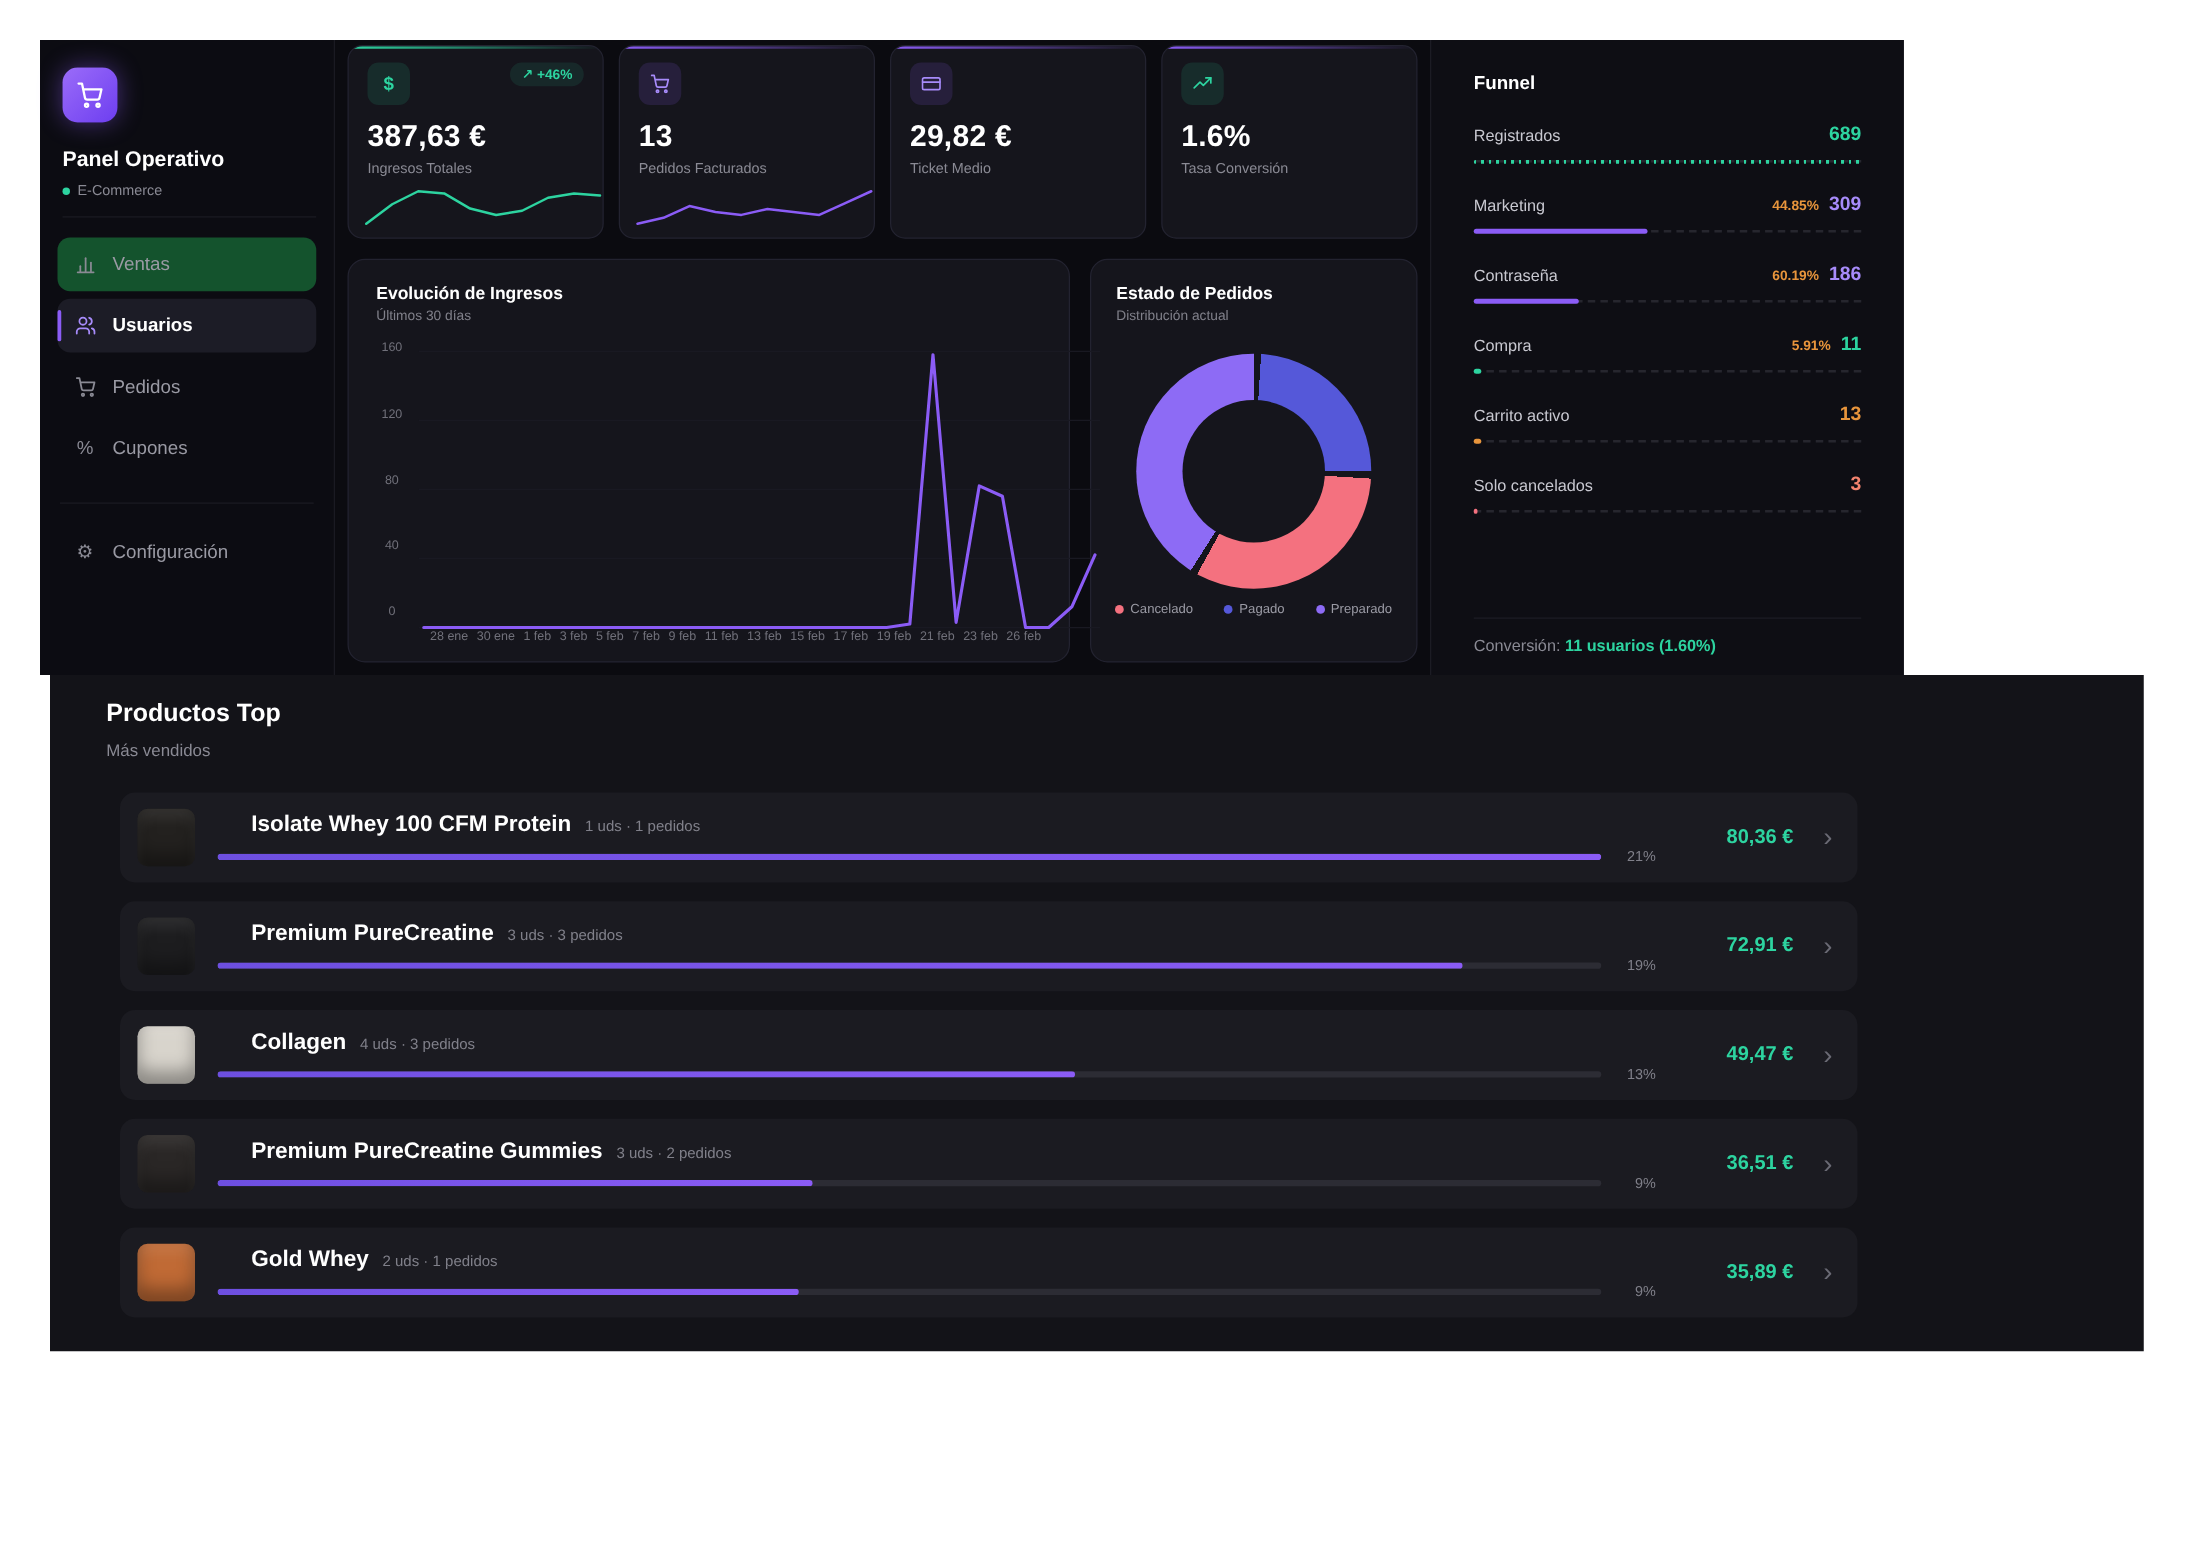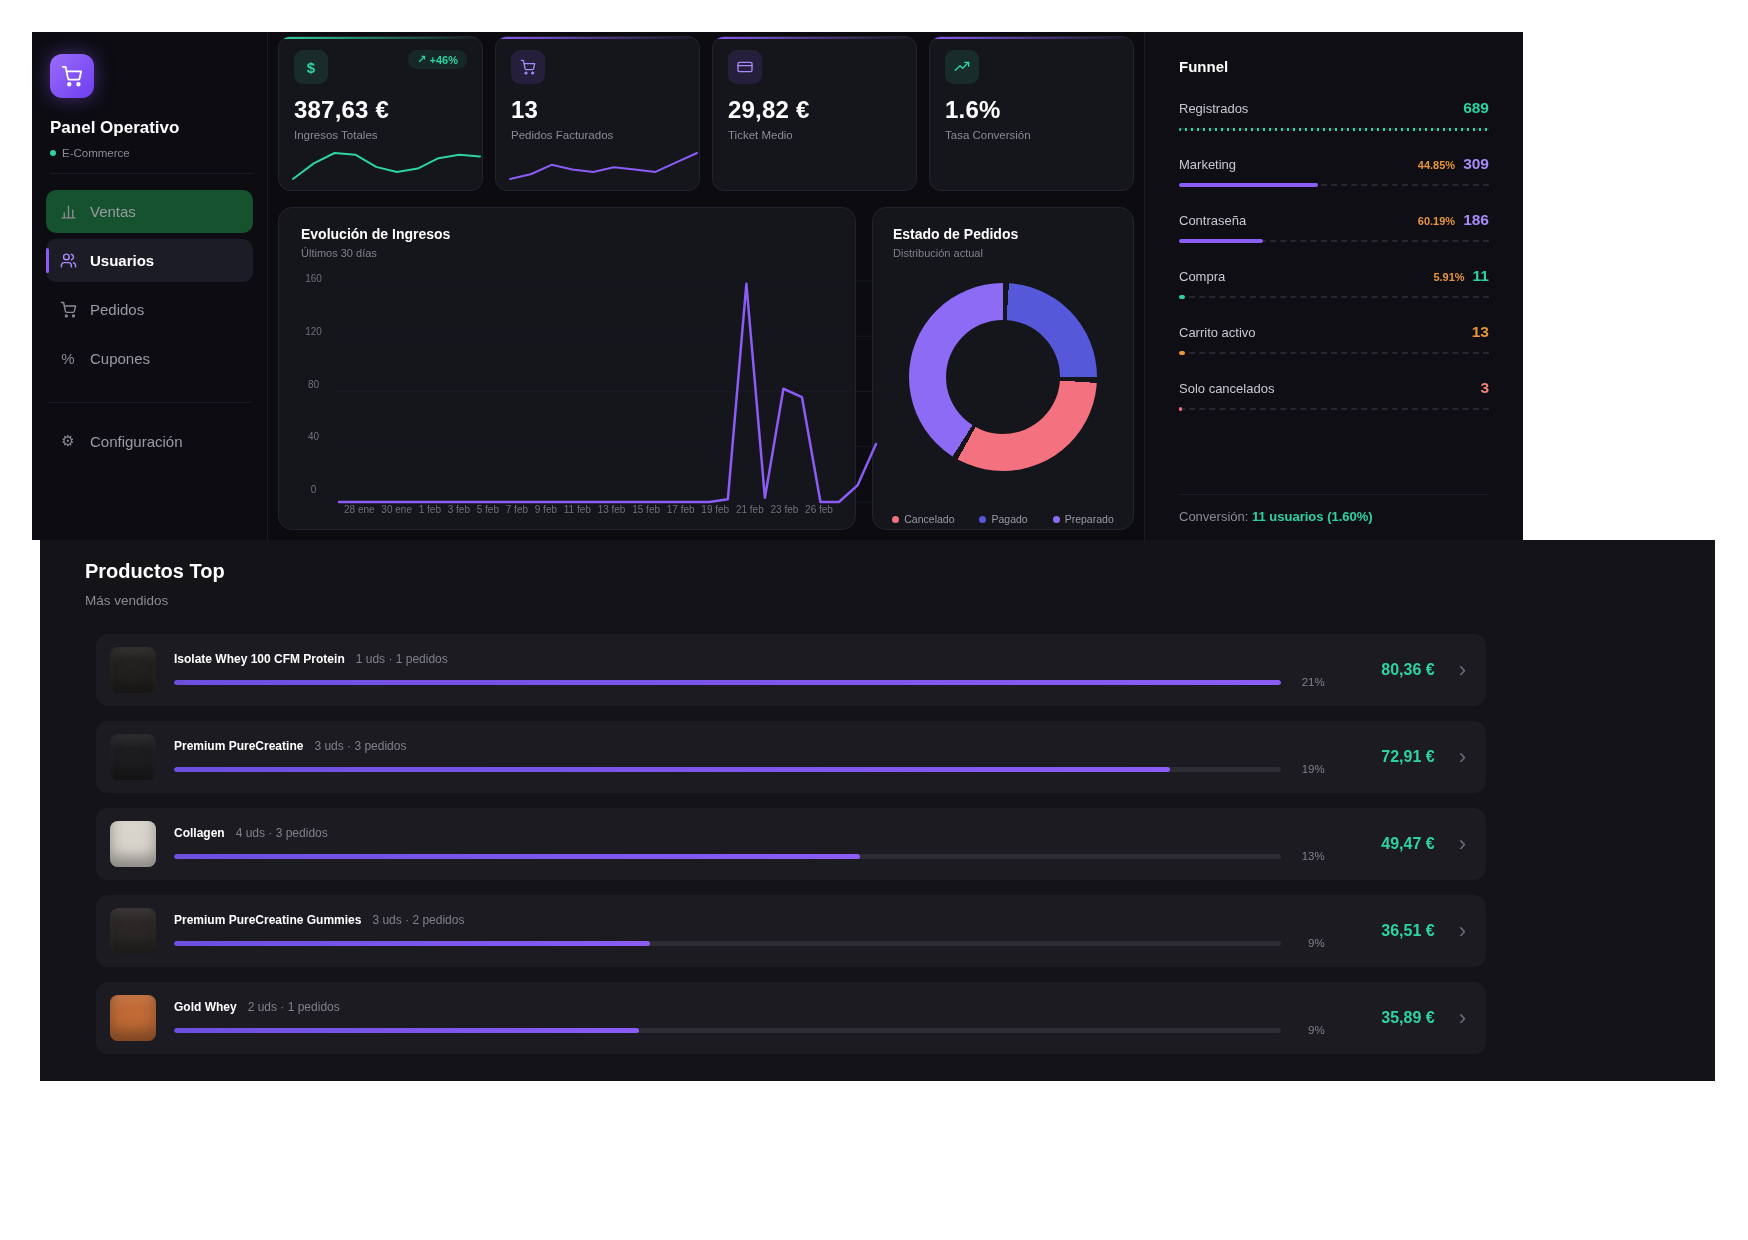--- a/index.html
+++ b/index.html
@@ -43,21 +43,21 @@
   .charts-row { display:flex; gap:16px; flex:1; min-height:0; }
   .card { background:#15151c; border:1px solid #232330; border-radius:14px; }
   .evo { flex:1; min-width:0; padding:18px 22px 14px; display:flex; flex-direction:column; }
   .card-title { font-size:14px; font-weight:bold; color:#fff; align-self:flex-start; }
   .card-sub { font-size:11px; color:#80808a; margin-top:5px; align-self:flex-start; }
   .evo-body { display:flex; flex:1; min-height:0; margin-top:14px; }
   .evo-ylabels { width:34px; flex-shrink:0; display:flex; flex-direction:column; justify-content:space-between; align-items:center; padding-right:9px; font-size:10px; color:#70707a; }
   .evo-plot { flex:1; min-width:0; position:relative; }
   .evo-xlabels { display:flex; justify-content:space-between; margin-left:43px; margin-top:9px; font-size:10px; color:#70707a; }
 
-  .estado { width:262px; flex-shrink:0; padding:18px 20px 0; display:flex; flex-direction:column; align-items:center; }
+  .estado { width:262px; flex-shrink:0; padding:18px 20px 32px; display:flex; flex-direction:column; align-items:center; }
   .donut { width:188px; height:188px; border-radius:50%; position:relative; margin-top:24px; }
   .donut::after { content:''; position:absolute; inset:37px; border-radius:50%; background:#15151c; }
   .legend { display:flex; gap:25px; margin-top:auto; margin-bottom:4px; font-size:10.5px; color:#9a9aa4; }
   .legend-item { display:flex; align-items:center; gap:5px; }
   .legend-dot { width:7px; height:7px; border-radius:50%; }
 
   
   .funnel { width:379px; flex-shrink:0; background:#0e0e14; border-left:1px solid #1c1c24; padding:26px 34px 16px; display:flex; flex-direction:column; }
   .funnel-title { font-size:15px; font-weight:bold; color:#fff; margin-bottom:24px; }
   .funnel-row { margin-bottom:23px; }
@@ -75,21 +75,21 @@
 
   
   .bottom-block { position:absolute; left:40px; top:540px; width:1675px; height:541px; background:#131318; color:#e5e5ea; padding:20px 0 0 45px; }
   .products-title { font-size:20px; font-weight:bold; color:#fff; }
   .products-sub { font-size:13.5px; color:#8a8a94; margin-top:10px; }
   .products-list { width:1390px; margin-left:11px; margin-top:26px; display:flex; flex-direction:column; gap:15px; }
   .product-row { display:flex; align-items:center; background:#1b1b21; border-radius:12px; height:72px; padding:0 20px 0 14px; gap:18px; cursor:pointer; }
   .thumb { width:46px; height:46px; border-radius:8px; flex-shrink:0; box-shadow:inset 0 -10px 14px rgba(0,0,0,.35), inset 0 8px 10px rgba(255,255,255,.08); }
   .p-main { flex:1; min-width:0; }
   .p-line1 { display:flex; align-items:baseline; gap:11px; margin-bottom:10px; }
-  .p-name { font-size:12px; font-weight:bold; color:#fff; }
+  .p-name { font-size:18px; font-weight:bold; color:#fff;margin-left:27px; }
   .p-meta { font-size:12px; color:#80808a; }
   .p-barrow { display:flex; align-items:center; gap:12px; }
   .p-track { flex:1; height:5px; border-radius:3px; background:#2c2c34; position:relative; overflow:hidden; }
   .p-fill { position:absolute; left:0; top:0; bottom:0; border-radius:3px; background:linear-gradient(90deg,#6d4fe0,#8b5cf6); }
   .p-pct { font-size:11.5px; color:#80808a; width:32px; text-align:right; flex-shrink:0; }
   .p-price { font-size:16px; font-weight:bold; color:#2dd4a0; width:92px; text-align:right; flex-shrink:0; }
   .chevron { font-size:22px; color:#6a6a74; margin-left:6px; line-height:1; }
   svg.ic { display:block; }
 </style>
 </head>

